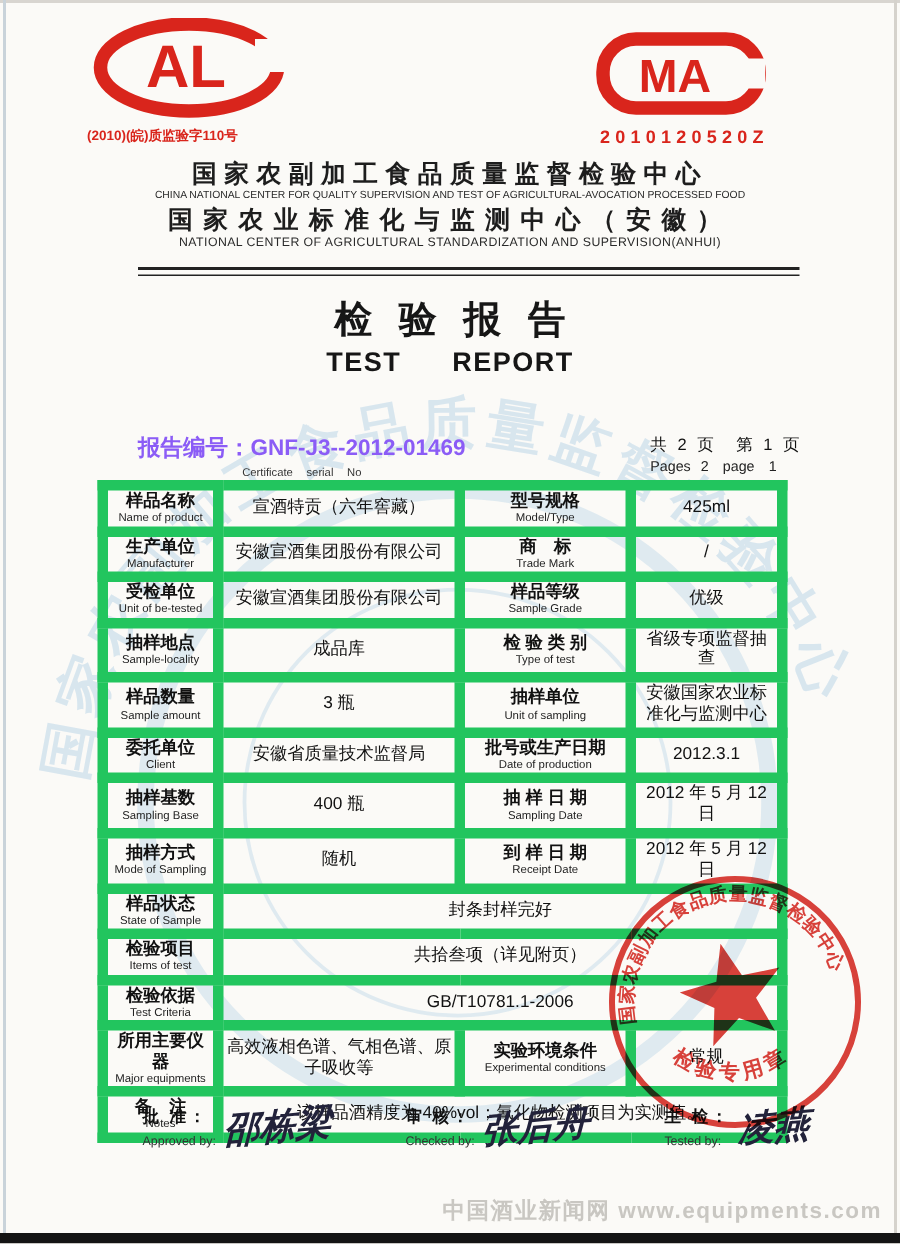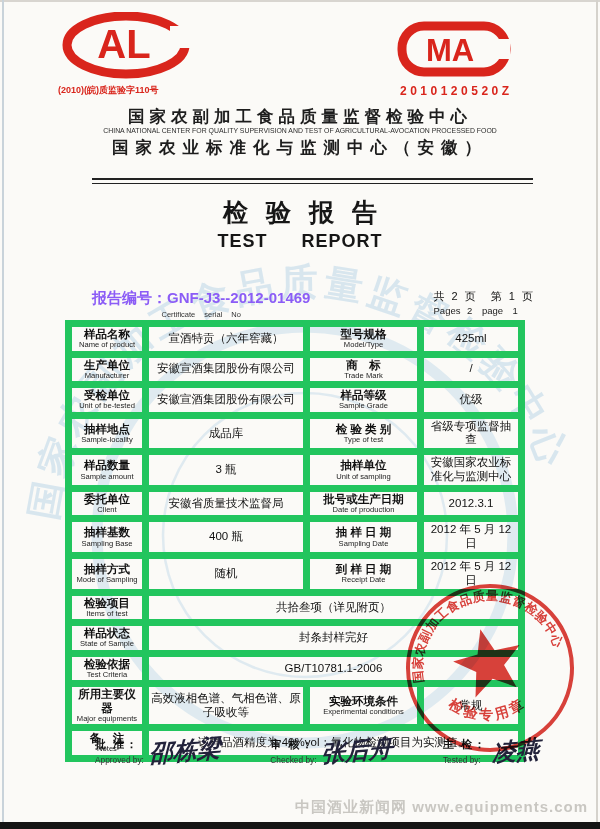--- a/index.html
+++ b/index.html
@@ -85,20 +85,21 @@
     <rect x="6" y="6" width="104" height="46" rx="22" fill="none" stroke="#d9251c" stroke-width="9"></rect>
     <rect x="100" y="19" width="14" height="20" fill="#fbfaf7"></rect>
     <text x="54" y="41" text-anchor="middle" font-size="31" font-weight="bold" fill="#d9251c" font-family="Liberation Sans, sans-serif">MA</text>
   </svg>
   <div class="cma-code">2010120520Z</div>
 
   <div class="org-head">
     <div class="org-cn1">国家农副加工食品质量监督检验中心</div>
     <div class="org-en1">CHINA NATIONAL CENTER FOR QUALITY SUPERVISION AND TEST OF AGRICULTURAL-AVOCATION PROCESSED FOOD</div>
     <div class="org-cn2">国家农业标准化与监测中心（安徽）</div>
+    <div class="org-en2">NATIONAL CENTER OF AGRICULTURAL STANDARDIZATION AND SUPERVISION(ANHUI)</div>
   </div>
   <div class="dbl-rule"></div>
 
   <div class="title-block">
     <div class="title-cn">检验报告</div>
     <div class="title-en">TEST REPORT</div>
   </div>
 
   <div class="rep-meta">
     <div>
@@ -208,33 +209,33 @@
             <div class="lbl-cn">抽样方式</div>
             <div class="lbl-en">Mode of Sampling</div>
           </td>
           <td class="val">随机</td>
           <td>
             <div class="lbl-cn">到 样 日 期</div>
             <div class="lbl-en">Receipt Date</div>
           </td>
           <td class="val">2012 年 5 月 12 日</td>
         </tr>
+        <tr style="height: 23px;">
+          <td>
+            <div class="lbl-cn">样品状态</div>
+            <div class="lbl-en">State of Sample</div>
+          </td>
+          <td colspan="3" class="val">封条封样完好</td>
+        </tr>
         <tr style="height: 22px;">
           <td>
             <div class="lbl-cn">检验项目</div>
             <div class="lbl-en">Items of test</div>
           </td>
           <td colspan="3" class="val">共拾叁项（详见附页）</td>
-        </tr>
-        <tr style="height: 23px;">
-          <td>
-            <div class="lbl-cn">样品状态</div>
-            <div class="lbl-en">State of Sample</div>
-          </td>
-          <td colspan="3" class="val">封条封样完好</td>
         </tr>
         <tr style="height: 20px;">
           <td>
             <div class="lbl-cn">检验依据</div>
             <div class="lbl-en">Test Criteria</div>
           </td>
           <td colspan="3" class="val">GB/T10781.1-2006</td>
         </tr>
         <tr style="height: 35px;">
           <td>

